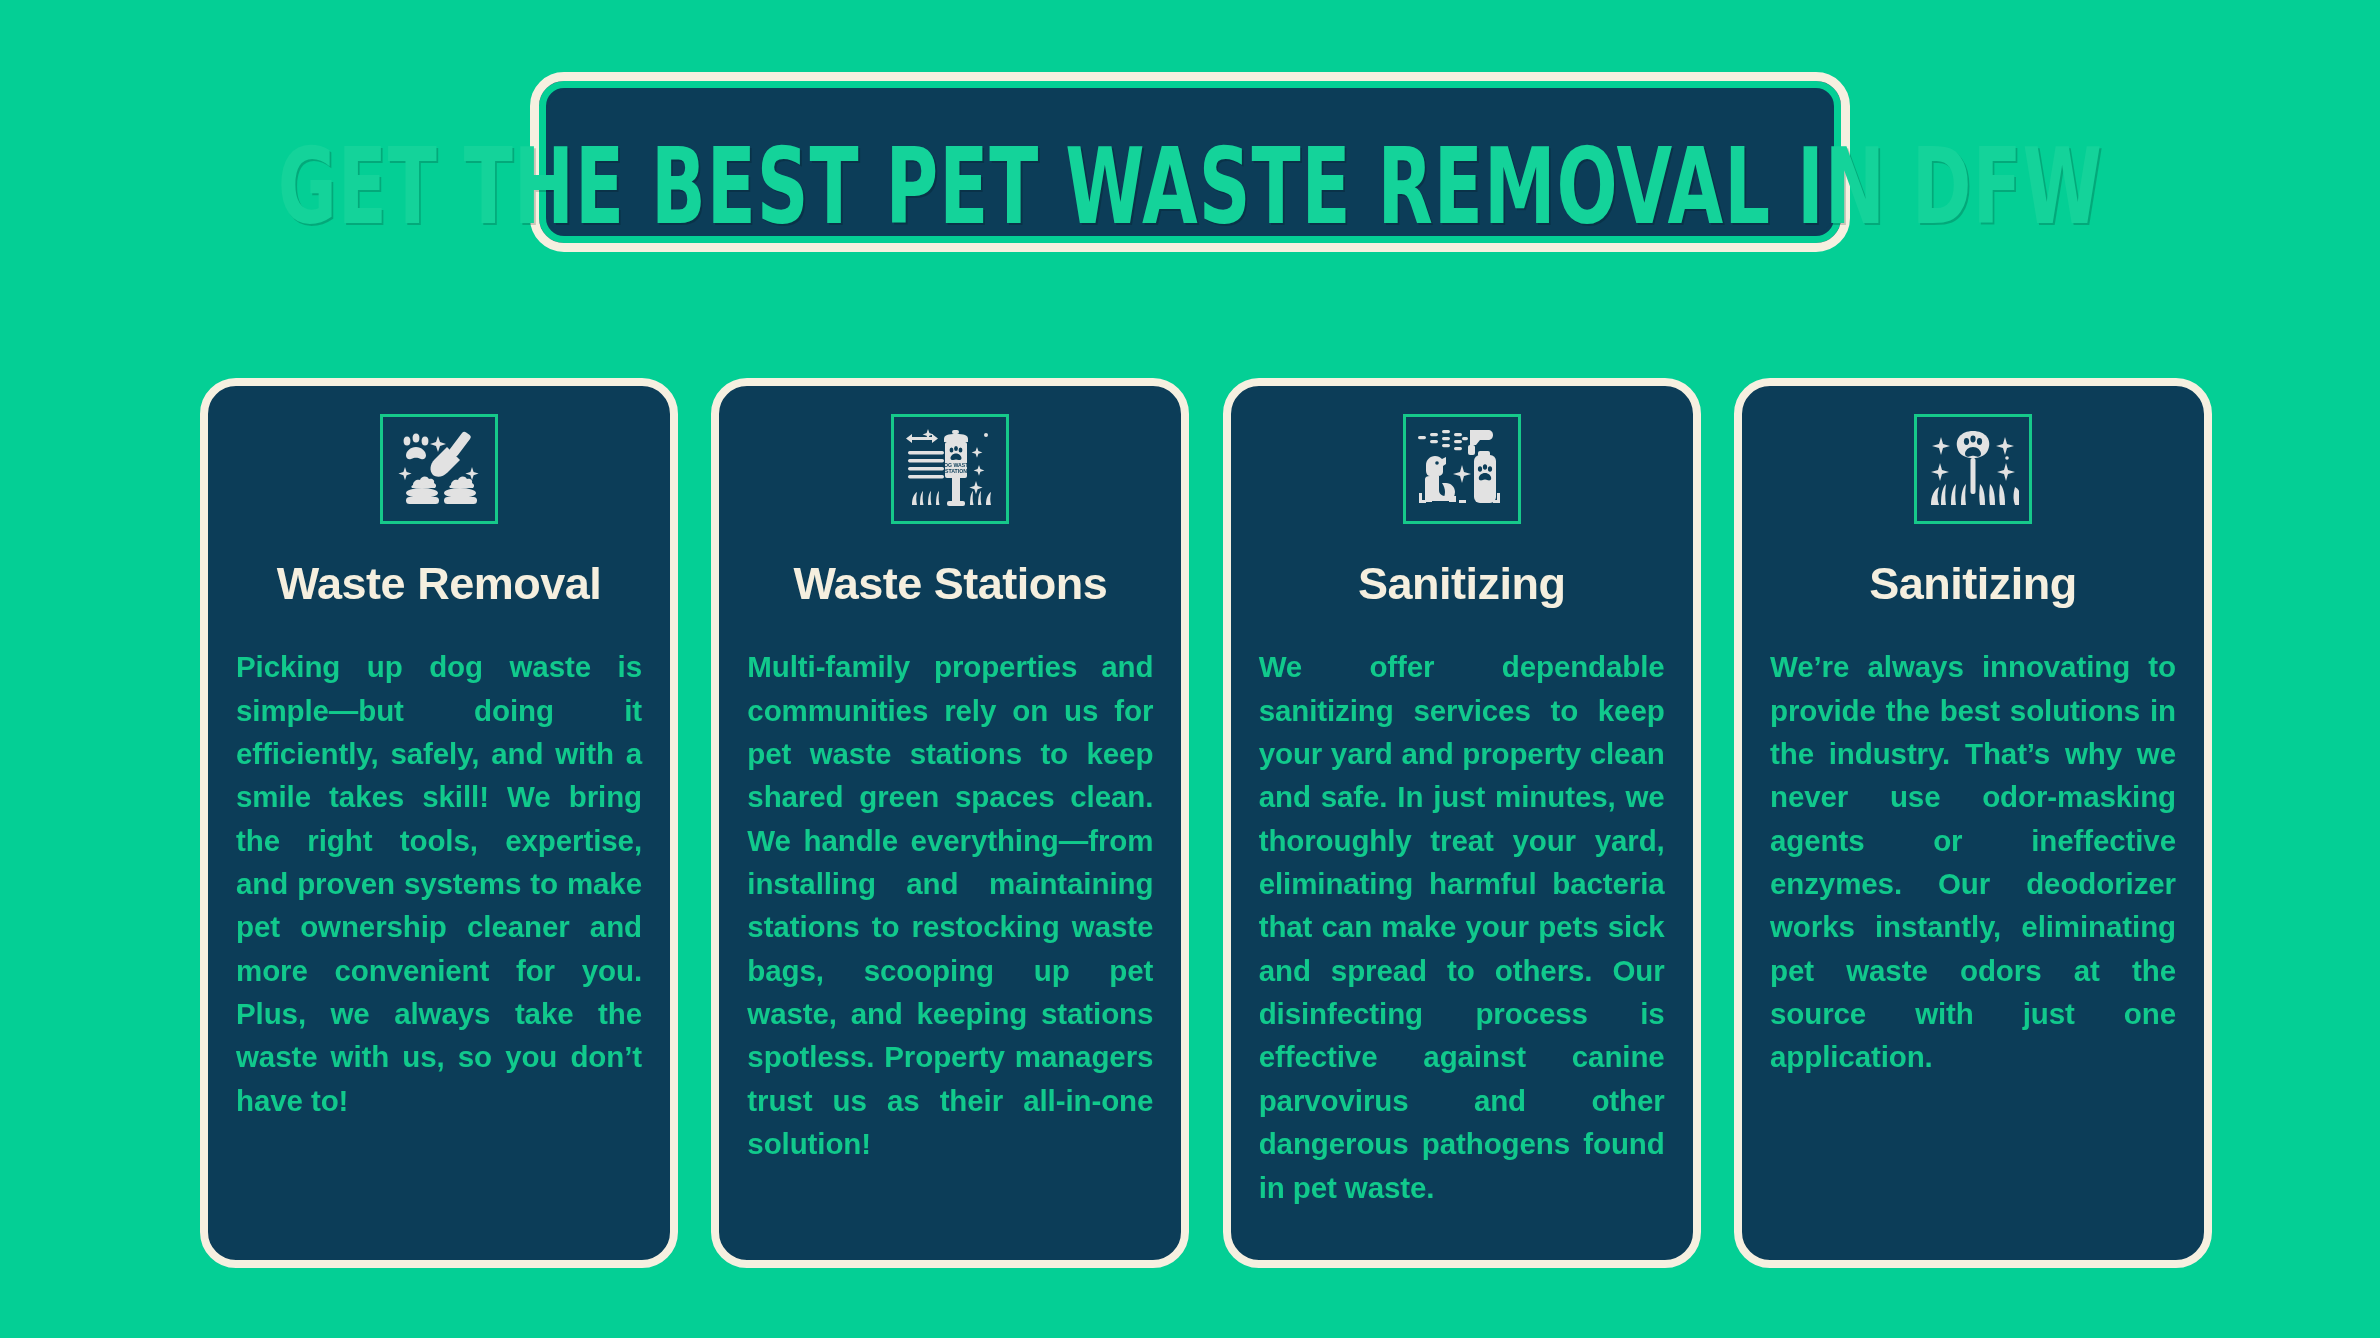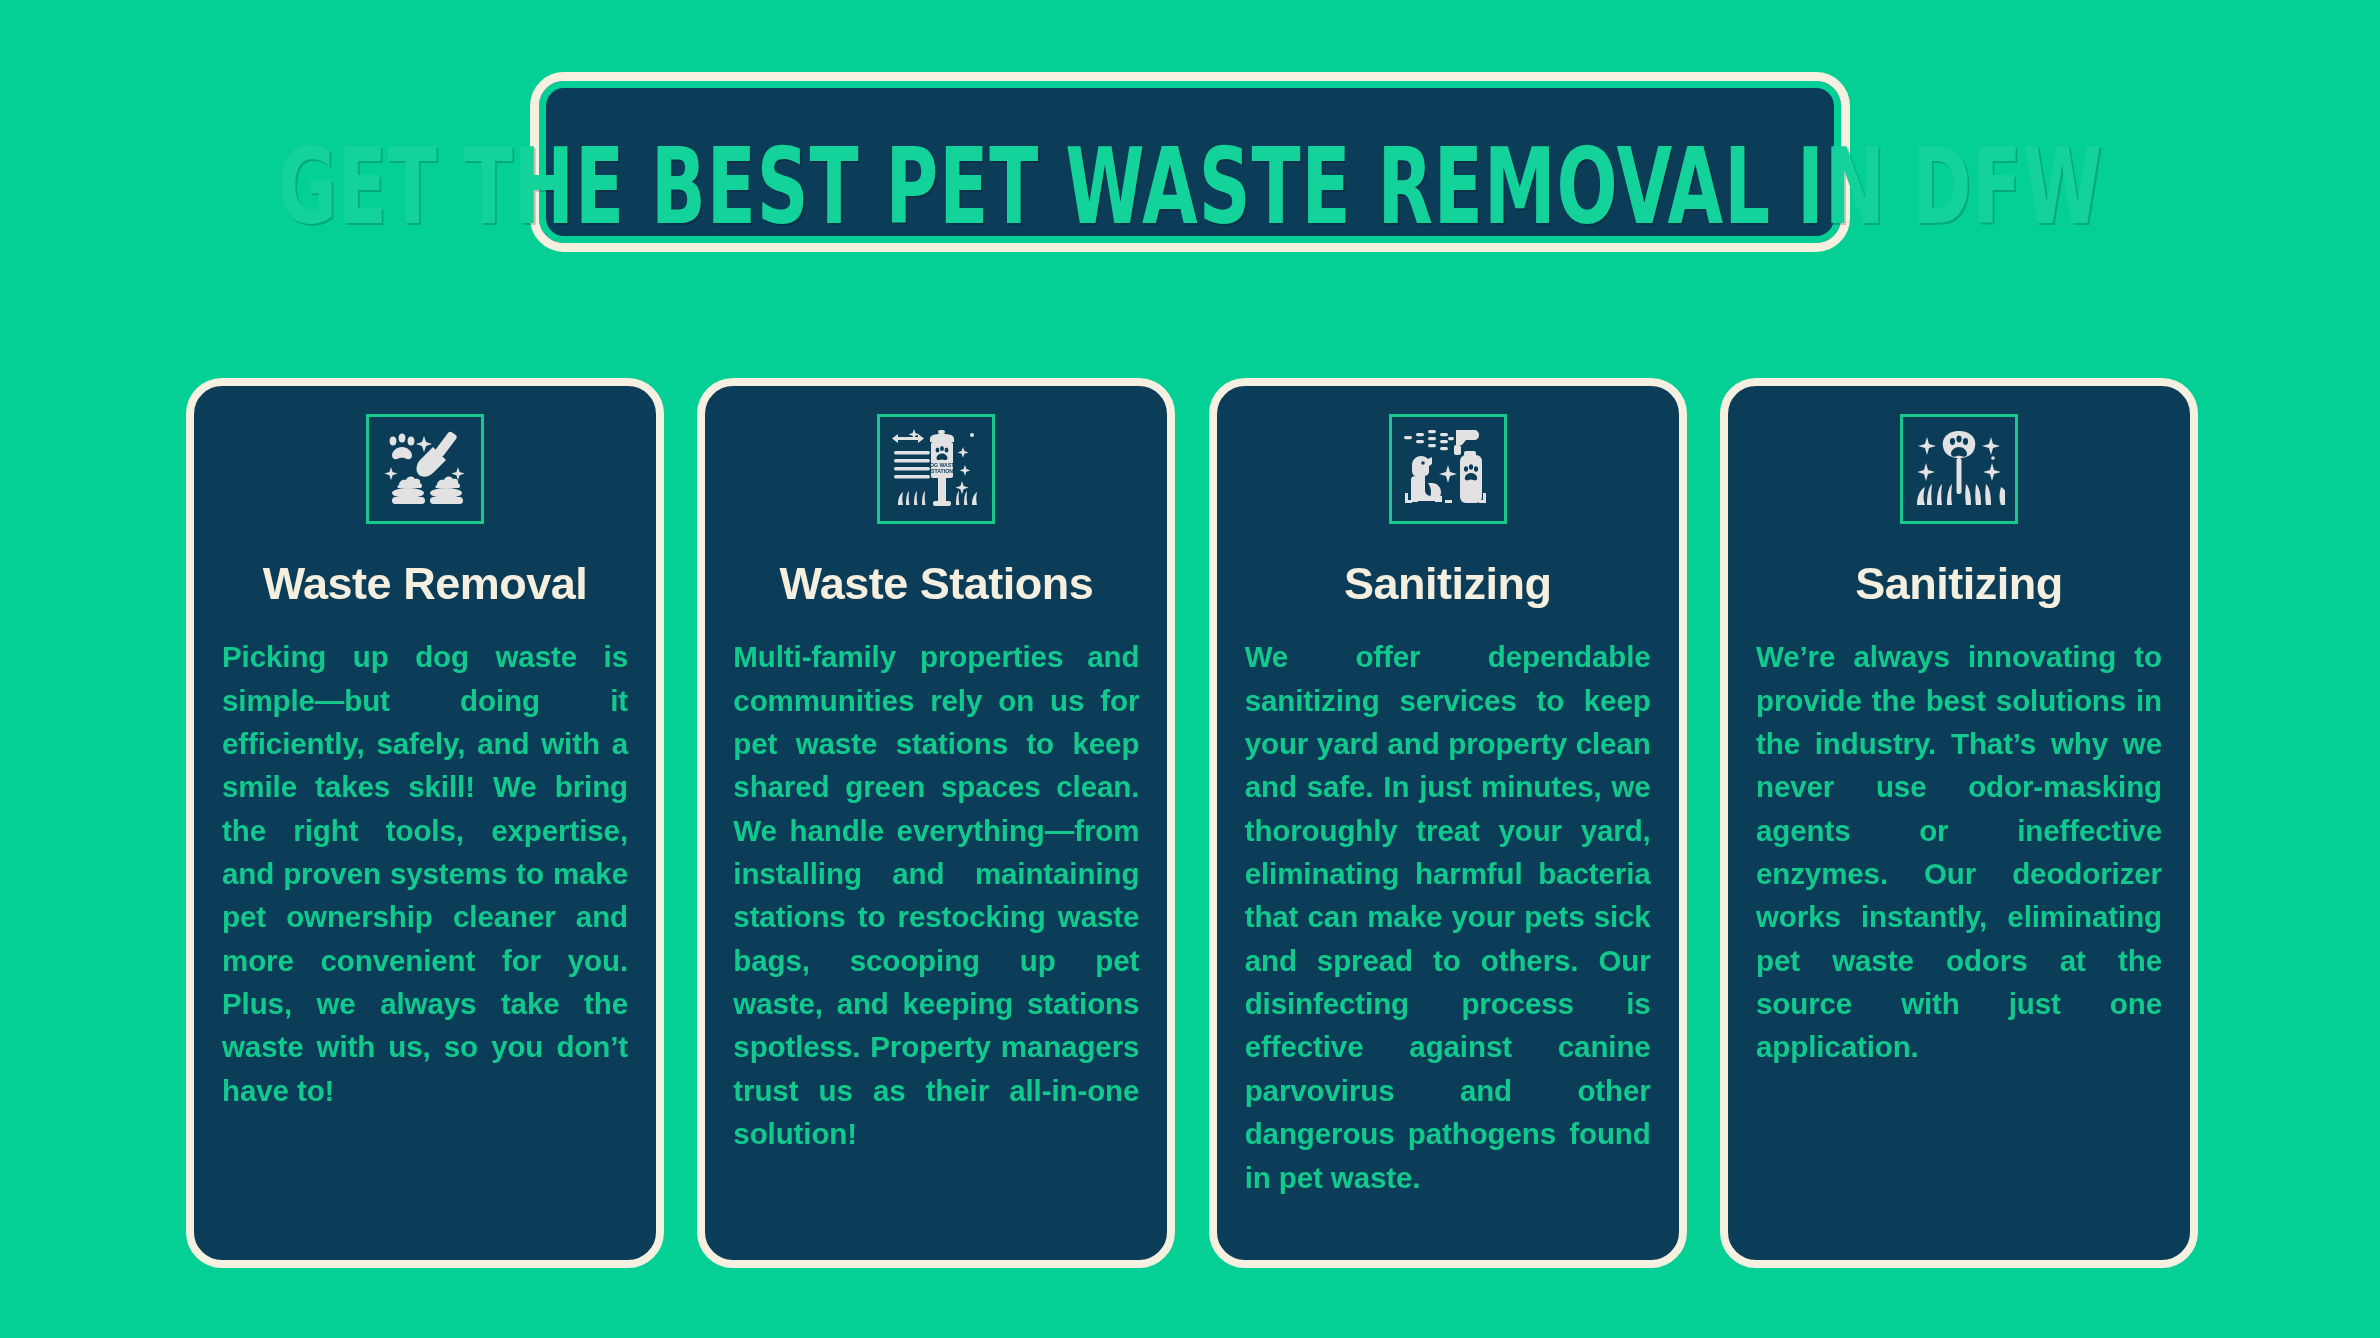--- a/index.html
+++ b/index.html
@@ -49,21 +49,21 @@
     text-transform: uppercase;
     transform: scaleX(0.93) scaleY(1.22);
     transform-origin: center center;
     white-space: nowrap;
     text-shadow: 2px 2px 0 rgba(0,0,0,0.18);
   }
 
   
   #cards {
     position: absolute;
-    left: 186px;
+    left: 200px;
     top: 378px;
     width: 2012px;
     height: 908px;
     display: flex;
     justify-content: space-between;
   }
   .card {
     width: 478px;
     height: 890px;
     background: #0C3D58;
@@ -97,21 +97,21 @@
     white-space: nowrap;
     letter-spacing: -0.5px;
   }
   .card-body {
     color: #11C98C;
     font-size: 29.5px;
     line-height: 1.47;
     font-weight: 600;
     text-align: justify;
     text-justify: inter-word;
-    margin-top: 28px;
+    margin-top: 38px;
     width: 100%;
     letter-spacing: -0.1px;
   }
 </style>
 </head>
 <body>
 
 <div id="title-banner">
   <div id="title-inner">
     <div id="title-text">GET THE BEST PET WASTE REMOVAL IN DFW</div>

